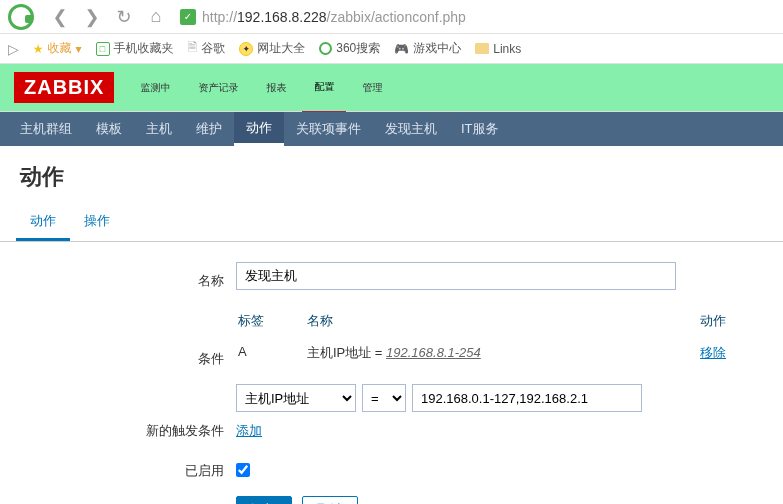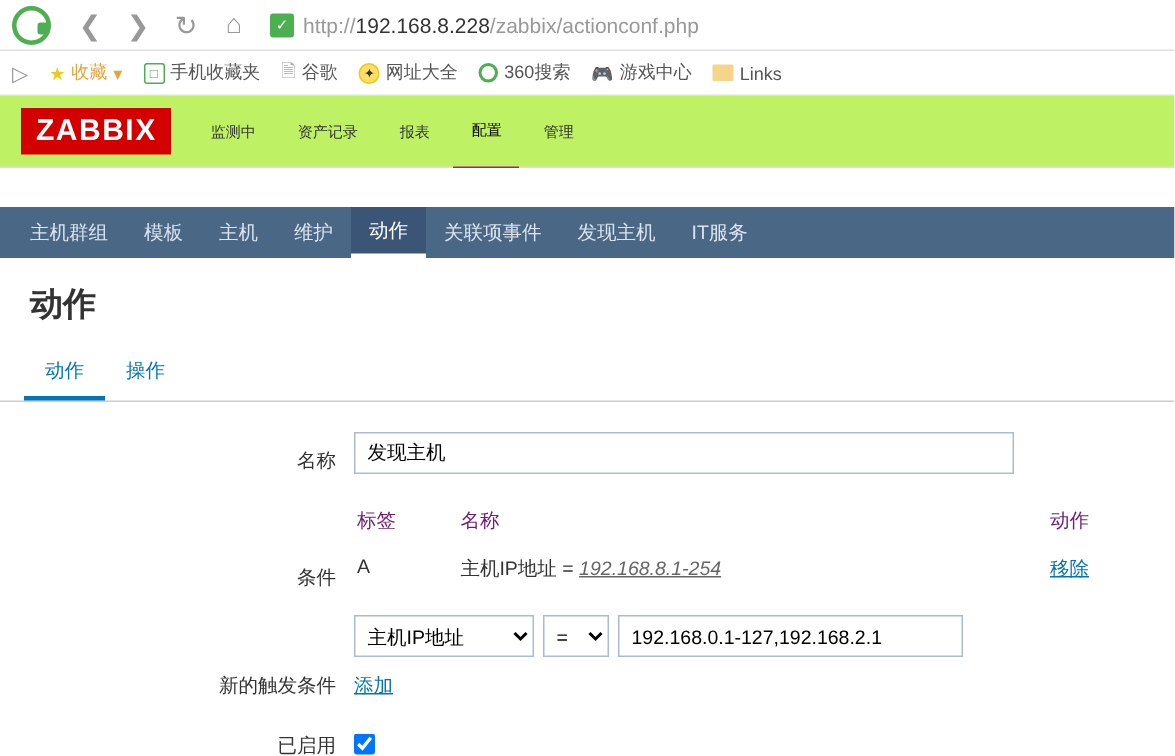--- a/index.html
+++ b/index.html
@@ -21,27 +21,27 @@
     .bm-item { display: flex; align-items: center; gap: 4px; color: #555; cursor: pointer; }
     .bm-item.fav { color: #e6a23c; }
     .star-icon { color: #f5c518; }
     .icon-sq { width: 14px; height: 14px; display: inline-flex; align-items: center; justify-content: center; border: 1px solid #4caf50; border-radius: 2px; font-size: 9px; color: #4caf50; }
     .icon-sq.yellow { border-color: #f5c518; color: #333; background: #ffe066; border-radius: 50%; }
     .icon-sq.o360 { border-radius: 50%; border: 2px solid #4caf50; width: 13px; height: 13px; }
     .icon-game { color: #888; }
     .icon-folder { width: 14px; height: 11px; background: #f5d58a; border-radius: 1px; display: inline-block; }
     
     
-    .zbx-header { height: 48px; background: #bef264; border-bottom: 1px solid #ddd; display: flex; align-items: center; padding: 0 14px; gap: 4px; }
+    .zbx-header { height: 48px; background: #86efac; border-bottom: 1px solid #ddd; display: flex; align-items: center; padding: 0 14px; gap: 4px; }
     .zbx-logo { background: #d40000; color: #fff; font-weight: bold; font-size: 20px; letter-spacing: 1px; padding: 4px 10px; margin-right: 10px; }
     .zbx-menu-item { padding: 0 12px; color: #333; cursor: pointer; font-size: 10px; height: 48px; display: flex; align-items: center; }
     .zbx-menu-item.active { border-bottom: 1px solid #be185d; color: #000; }
     
     
-    .zbx-submenu { background: #4a6785; height: 34px; display: flex; align-items: center; padding: 0 8px; margin-top: 26px; }
+    .zbx-submenu { background: #4a6785; height: 34px; display: flex; align-items: center; padding: 0 8px; }
     .zbx-sub-item { color: #dce4ee; padding: 0 12px; height: 34px; display: flex; align-items: center; cursor: pointer; font-size: 13px; }
     .zbx-sub-item.active { background: #3b5576; color: #fff; border-bottom: 3px solid #fff; }
     
     
     .page-title { padding: 16px 20px 12px; font-size: 22px; color: #333; }
     
     
     .tabs { display: flex; border-bottom: 1px solid #ccc; padding: 0 16px; gap: 0; }
     .tab { padding: 8px 14px; cursor: pointer; color: #0275b8; font-size: 13px; }
     .tab.active { border-bottom: 3px solid #0275b8; color: #0275b8; }
@@ -49,21 +49,21 @@
     
     .form { padding: 20px 16px; }
     .form-row { display: flex; margin-bottom: 16px; align-items: flex-end; }
     .form-label { width: 220px; text-align: right; padding-right: 12px; padding-top: 6px; color: #333; font-size: 13px; }
     .form-field { flex: 1; max-width: 500px; }
     .form-field input[type=text] { width: 440px; height: 28px; border: 1px solid #acbad4; padding: 0 8px; font-size: 13px; }
     .form-field select { height: 28px; border: 1px solid #acbad4; background: #fff; padding: 0 4px; font-size: 13px; }
     
     
     .cond-table { width: 100%; font-size: 13px; }
-    .cond-table th { text-align: left; color: #701a75; font-weight: normal; padding: 4px 8px 8px 0; }
+    .cond-table th { text-align: left; color: #0c4a6e; font-weight: normal; padding: 4px 8px 8px 0; }
     .cond-table td { padding: 4px 8px 4px 0; vertical-align: top; }
     .cond-table th.act, .cond-table td.act { text-align: right; }
     .italic { font-style: italic; color: #666; text-decoration: underline; }
     .link { color: #0275b8; cursor: pointer; text-decoration: underline; }
     
     
     .new-cond-line { display: flex; gap: 6px; align-items: center; margin-bottom: 10px; }
     .new-cond-line select.type { width: 120px; }
     .new-cond-line select.op { width: 44px; }
     .new-cond-line input[type=text] { width: 230px; }

